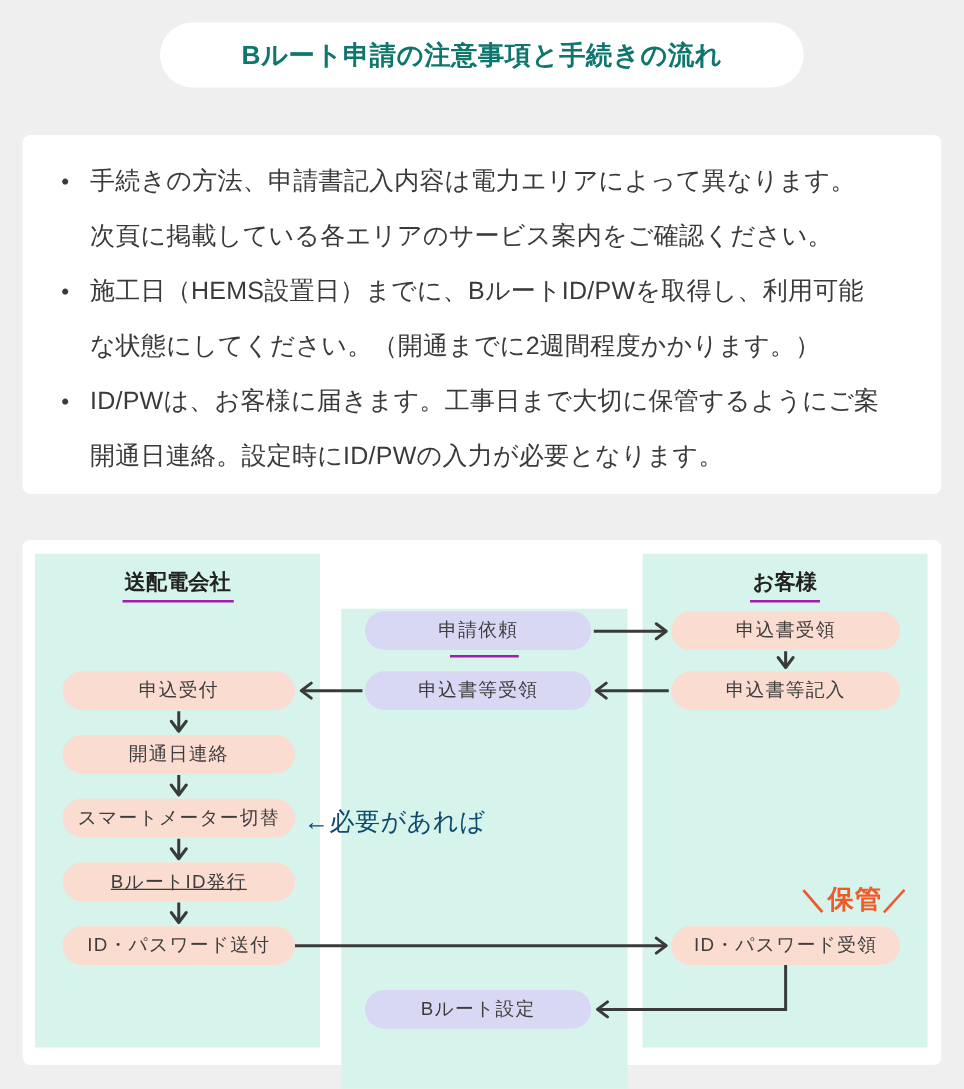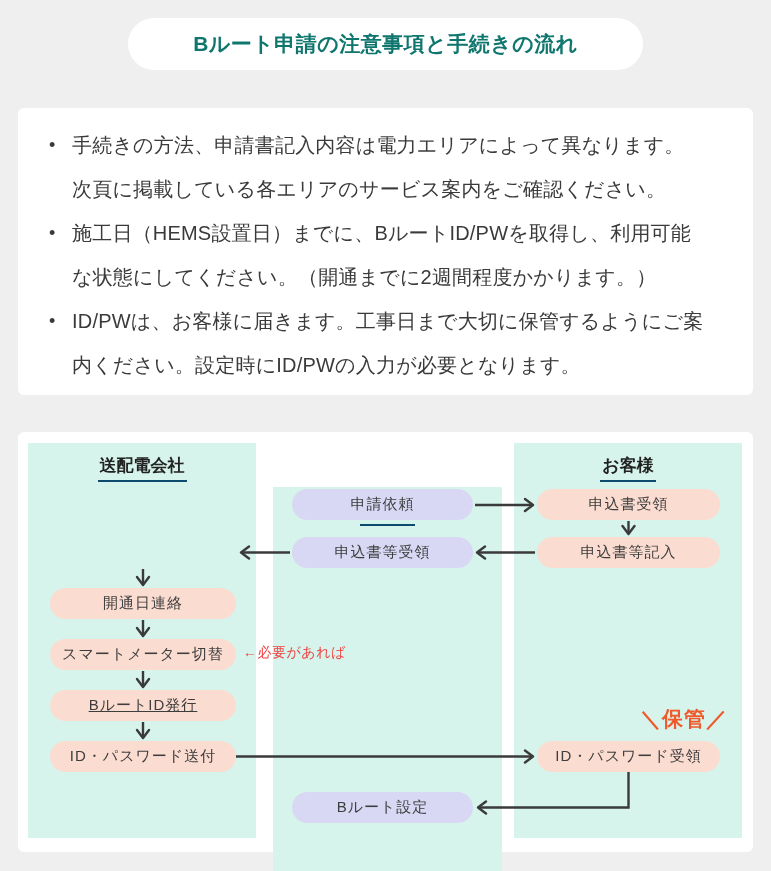--- a/index.html
+++ b/index.html
@@ -43,42 +43,42 @@
     background:var(--card);border-radius:6px;
   }
   .lane{position:absolute;top:11px;height:395px;background:var(--mint);}
   .lane-1{left:10px;width:228px;}
   .lane-2{left:255px;width:229px;margin-top:44px;}
   .lane-3{left:496px;width:228px;}
   .lane-title{
     margin-top:11px;text-align:center;font-size:17px;font-weight:bold;color:#222;
   }
   .lane-title span{
-    display:inline-block;border-bottom:2px solid #0c4a6e;padding:0 2px 3px 2px;
+    display:inline-block;border-bottom:2px solid #a21caf;padding:0 2px 3px 2px;
   }
   .node{
     position:absolute;height:31px;border-radius:16px;
     display:flex;align-items:center;justify-content:center;
     font-size:15px;color:#3d3d3d;letter-spacing:1px;
   }
   .pink{background:var(--pink);}
   .lav{background:var(--lav);}
   .n-request      {left:274px;top:57px;width:181px;}
   .n-form-receive {left:519px;top:57px;width:183px;}
   .n-form-fill    {left:519px;top:105px;width:183px;}
   .n-form-collect {left:274px;top:105px;width:181px;}
   .n-accept       {left:32px;top:105px;width:186px;}
   .n-open-date    {left:32px;top:156px;width:186px;}
   .n-meter        {left:32px;top:207px;width:186px;}
   .n-id-issue     {left:32px;top:258px;width:186px;text-decoration:underline;}
   .n-id-send      {left:32px;top:309px;width:186px;}
   .n-id-receive   {left:519px;top:309px;width:183px;}
   .n-setup        {left:274px;top:360px;width:181px;}
   .anno-if-needed{
-    position:absolute;left:225px;top:212px;font-size:14px;color:#ef4444;
+    position:absolute;left:225px;top:212px;font-size:20px;color:#0c4a6e;
     letter-spacing:.5px;white-space:nowrap;
   }
   .anno-keep{
     position:absolute;left:585px;top:273px;width:125px;text-align:right;
     font-size:21px;font-weight:bold;color:var(--orange);white-space:nowrap;
     letter-spacing:1px;
   }
   .arrows{position:absolute;left:0;top:0;pointer-events:none;}
 </style>
 </head>
@@ -95,21 +95,21 @@
 次頁に掲載している各エリアのサービス案内をご確認ください。</span>
   </div>
   <div class="note-item">
     <span class="note-bullet">•</span>
     <span class="note-text">施工日（HEMS設置日）までに、BルートID/PWを取得し、利用可能
 な状態にしてください。（開通までに2週間程度かかります。）</span>
   </div>
   <div class="note-item">
     <span class="note-bullet">•</span>
     <span class="note-text">ID/PWは、お客様に届きます。工事日まで大切に保管するようにご案
-内ください。設定時にID/PWの入力が必要となります。</span>
+開通日連絡。設定時にID/PWの入力が必要となります。</span>
   </div>
 </div>
 
 <div class="flow-card">
 
   <div class="lane lane-1">
     <div class="lane-title">
       <span>送配電会社</span>
     </div>
   </div>
@@ -121,20 +121,21 @@
   <div class="lane lane-3">
     <div class="lane-title">
       <span>お客様</span>
     </div>
   </div>
 
   <div class="node lav  n-request">申請依頼</div>
   <div class="node pink n-form-receive">申込書受領</div>
   <div class="node pink n-form-fill">申込書等記入</div>
   <div class="node lav  n-form-collect">申込書等受領</div>
+  <div class="node pink n-accept">申込受付</div>
   <div class="node pink n-open-date">開通日連絡</div>
   <div class="node pink n-meter">スマートメーター切替</div>
   <div class="node pink n-id-issue">BルートID発行</div>
   <div class="node pink n-id-send">ID・パスワード送付</div>
   <div class="node pink n-id-receive">ID・パスワード受領</div>
   <div class="node lav  n-setup">Bルート設定</div>
 
   <div class="anno-if-needed">←必要があれば</div>
   <div class="anno-keep">＼保管／</div>
 

